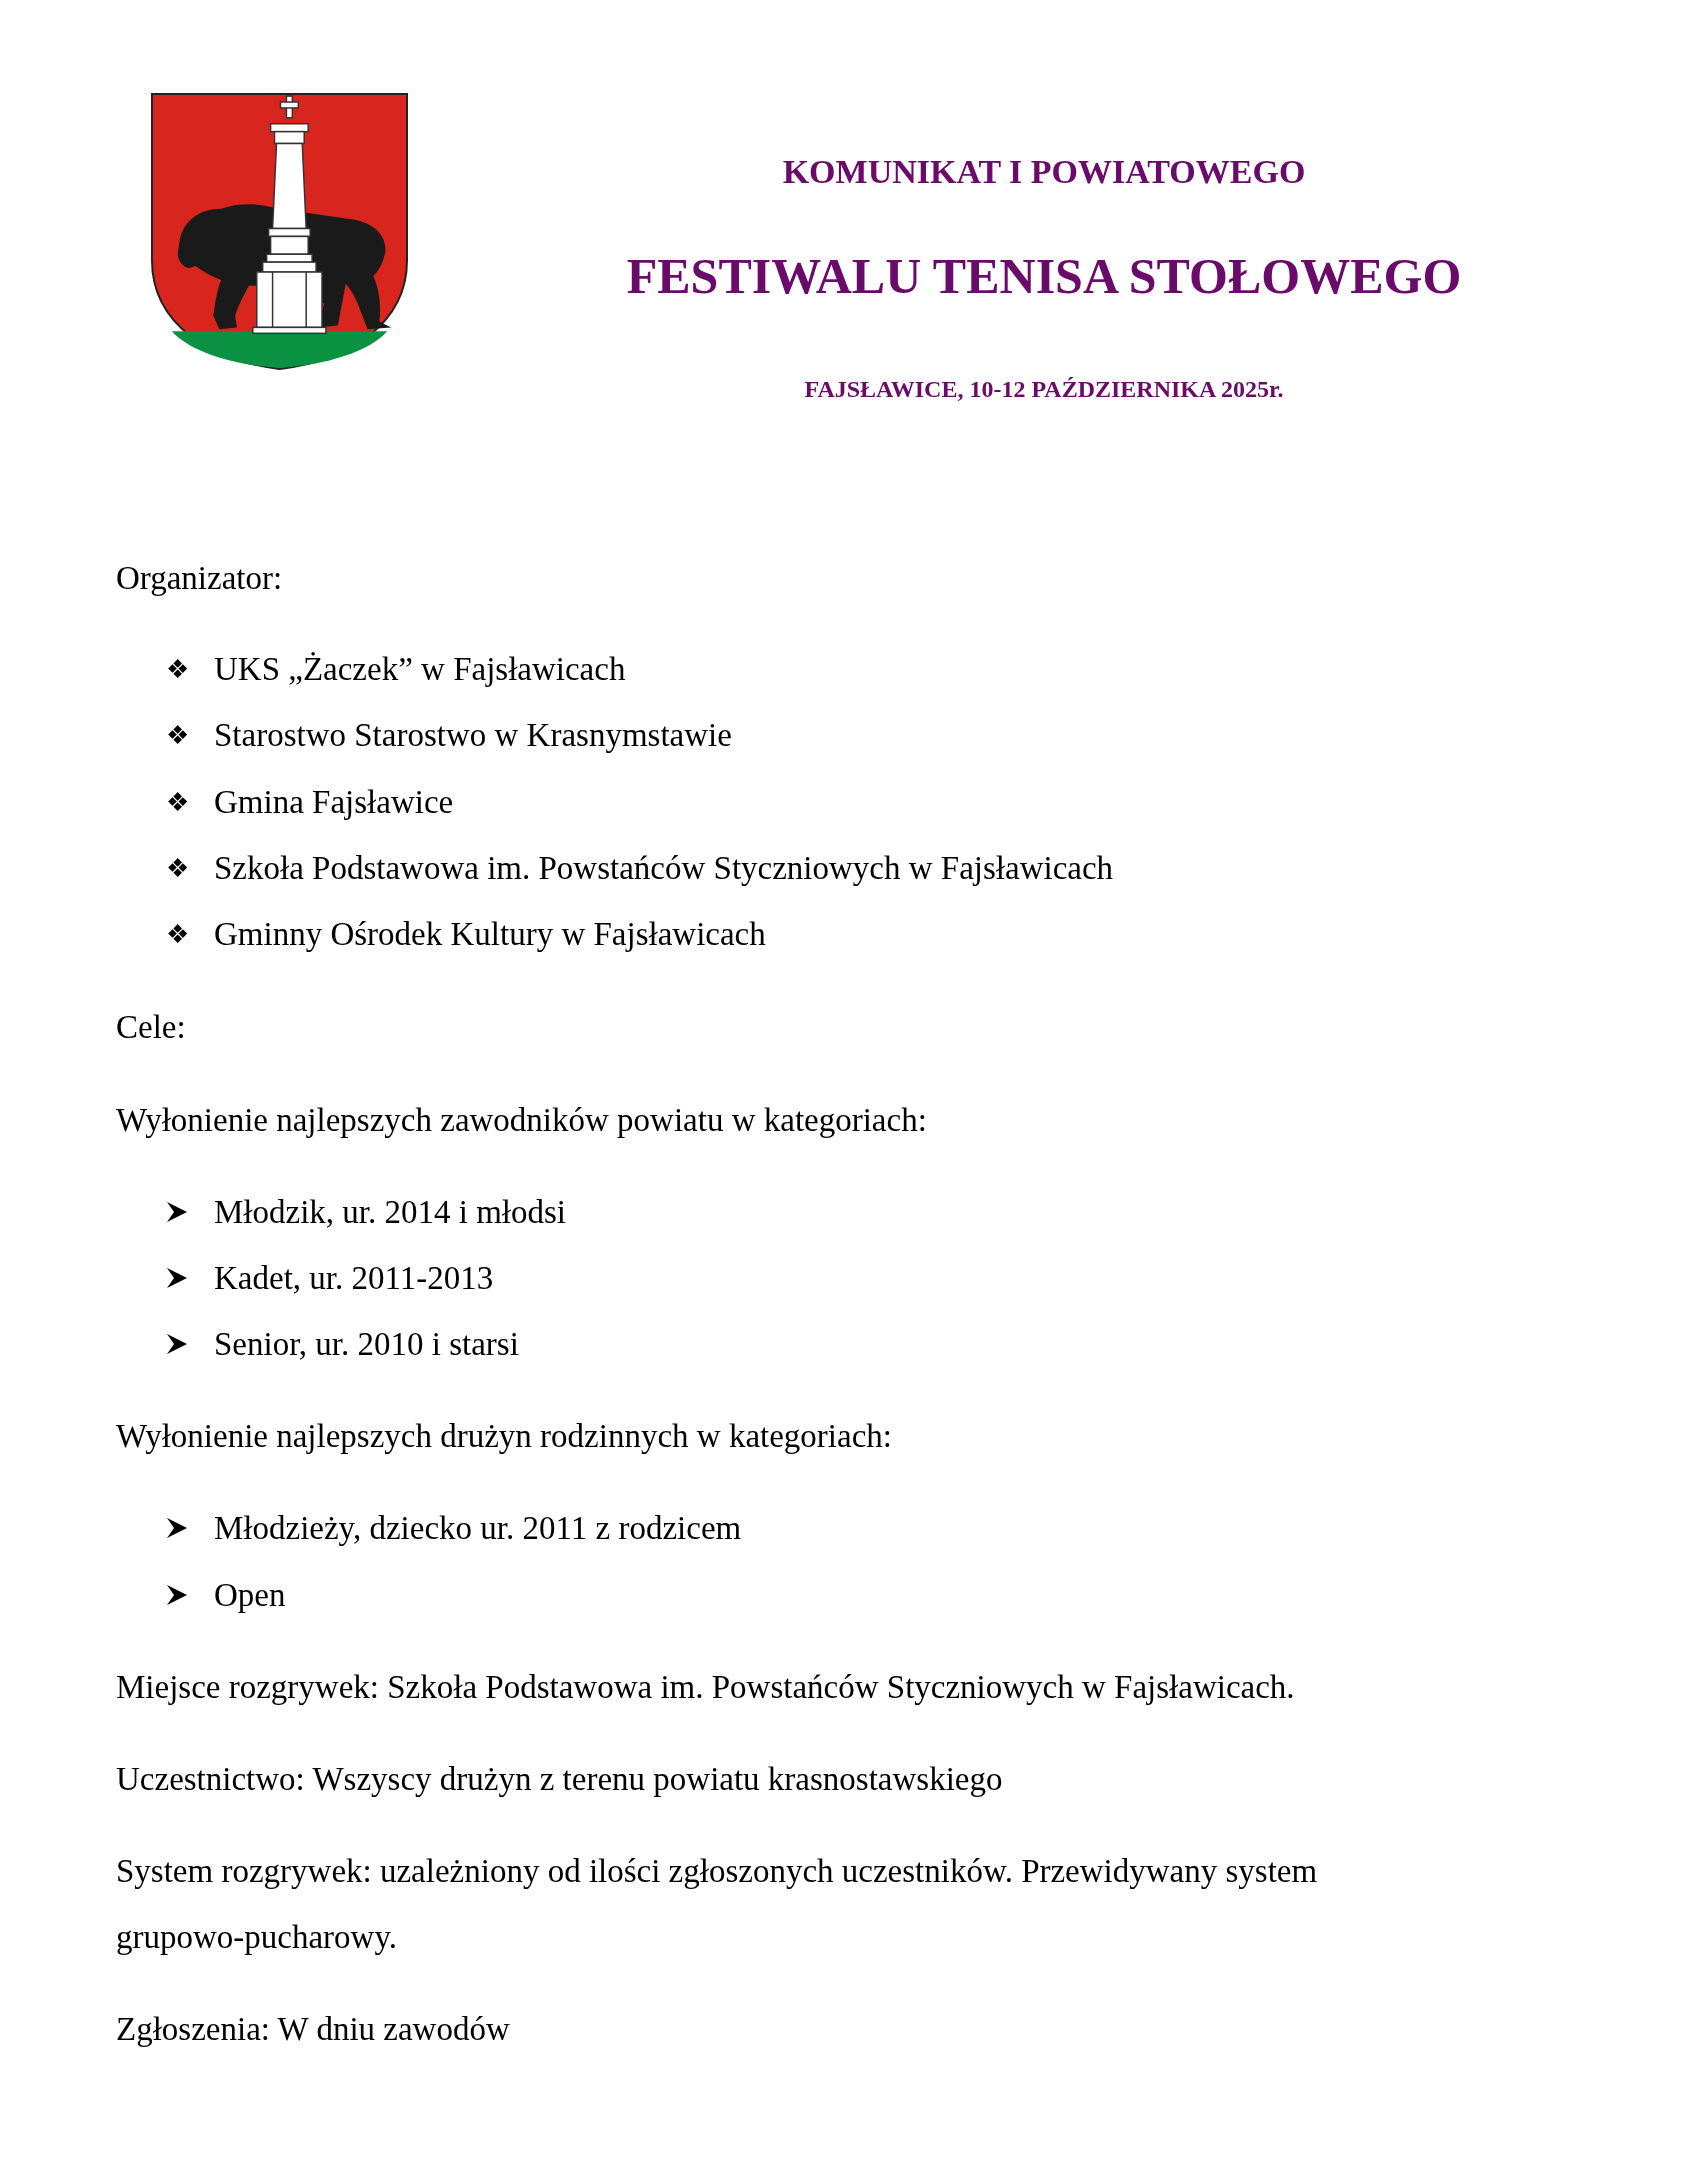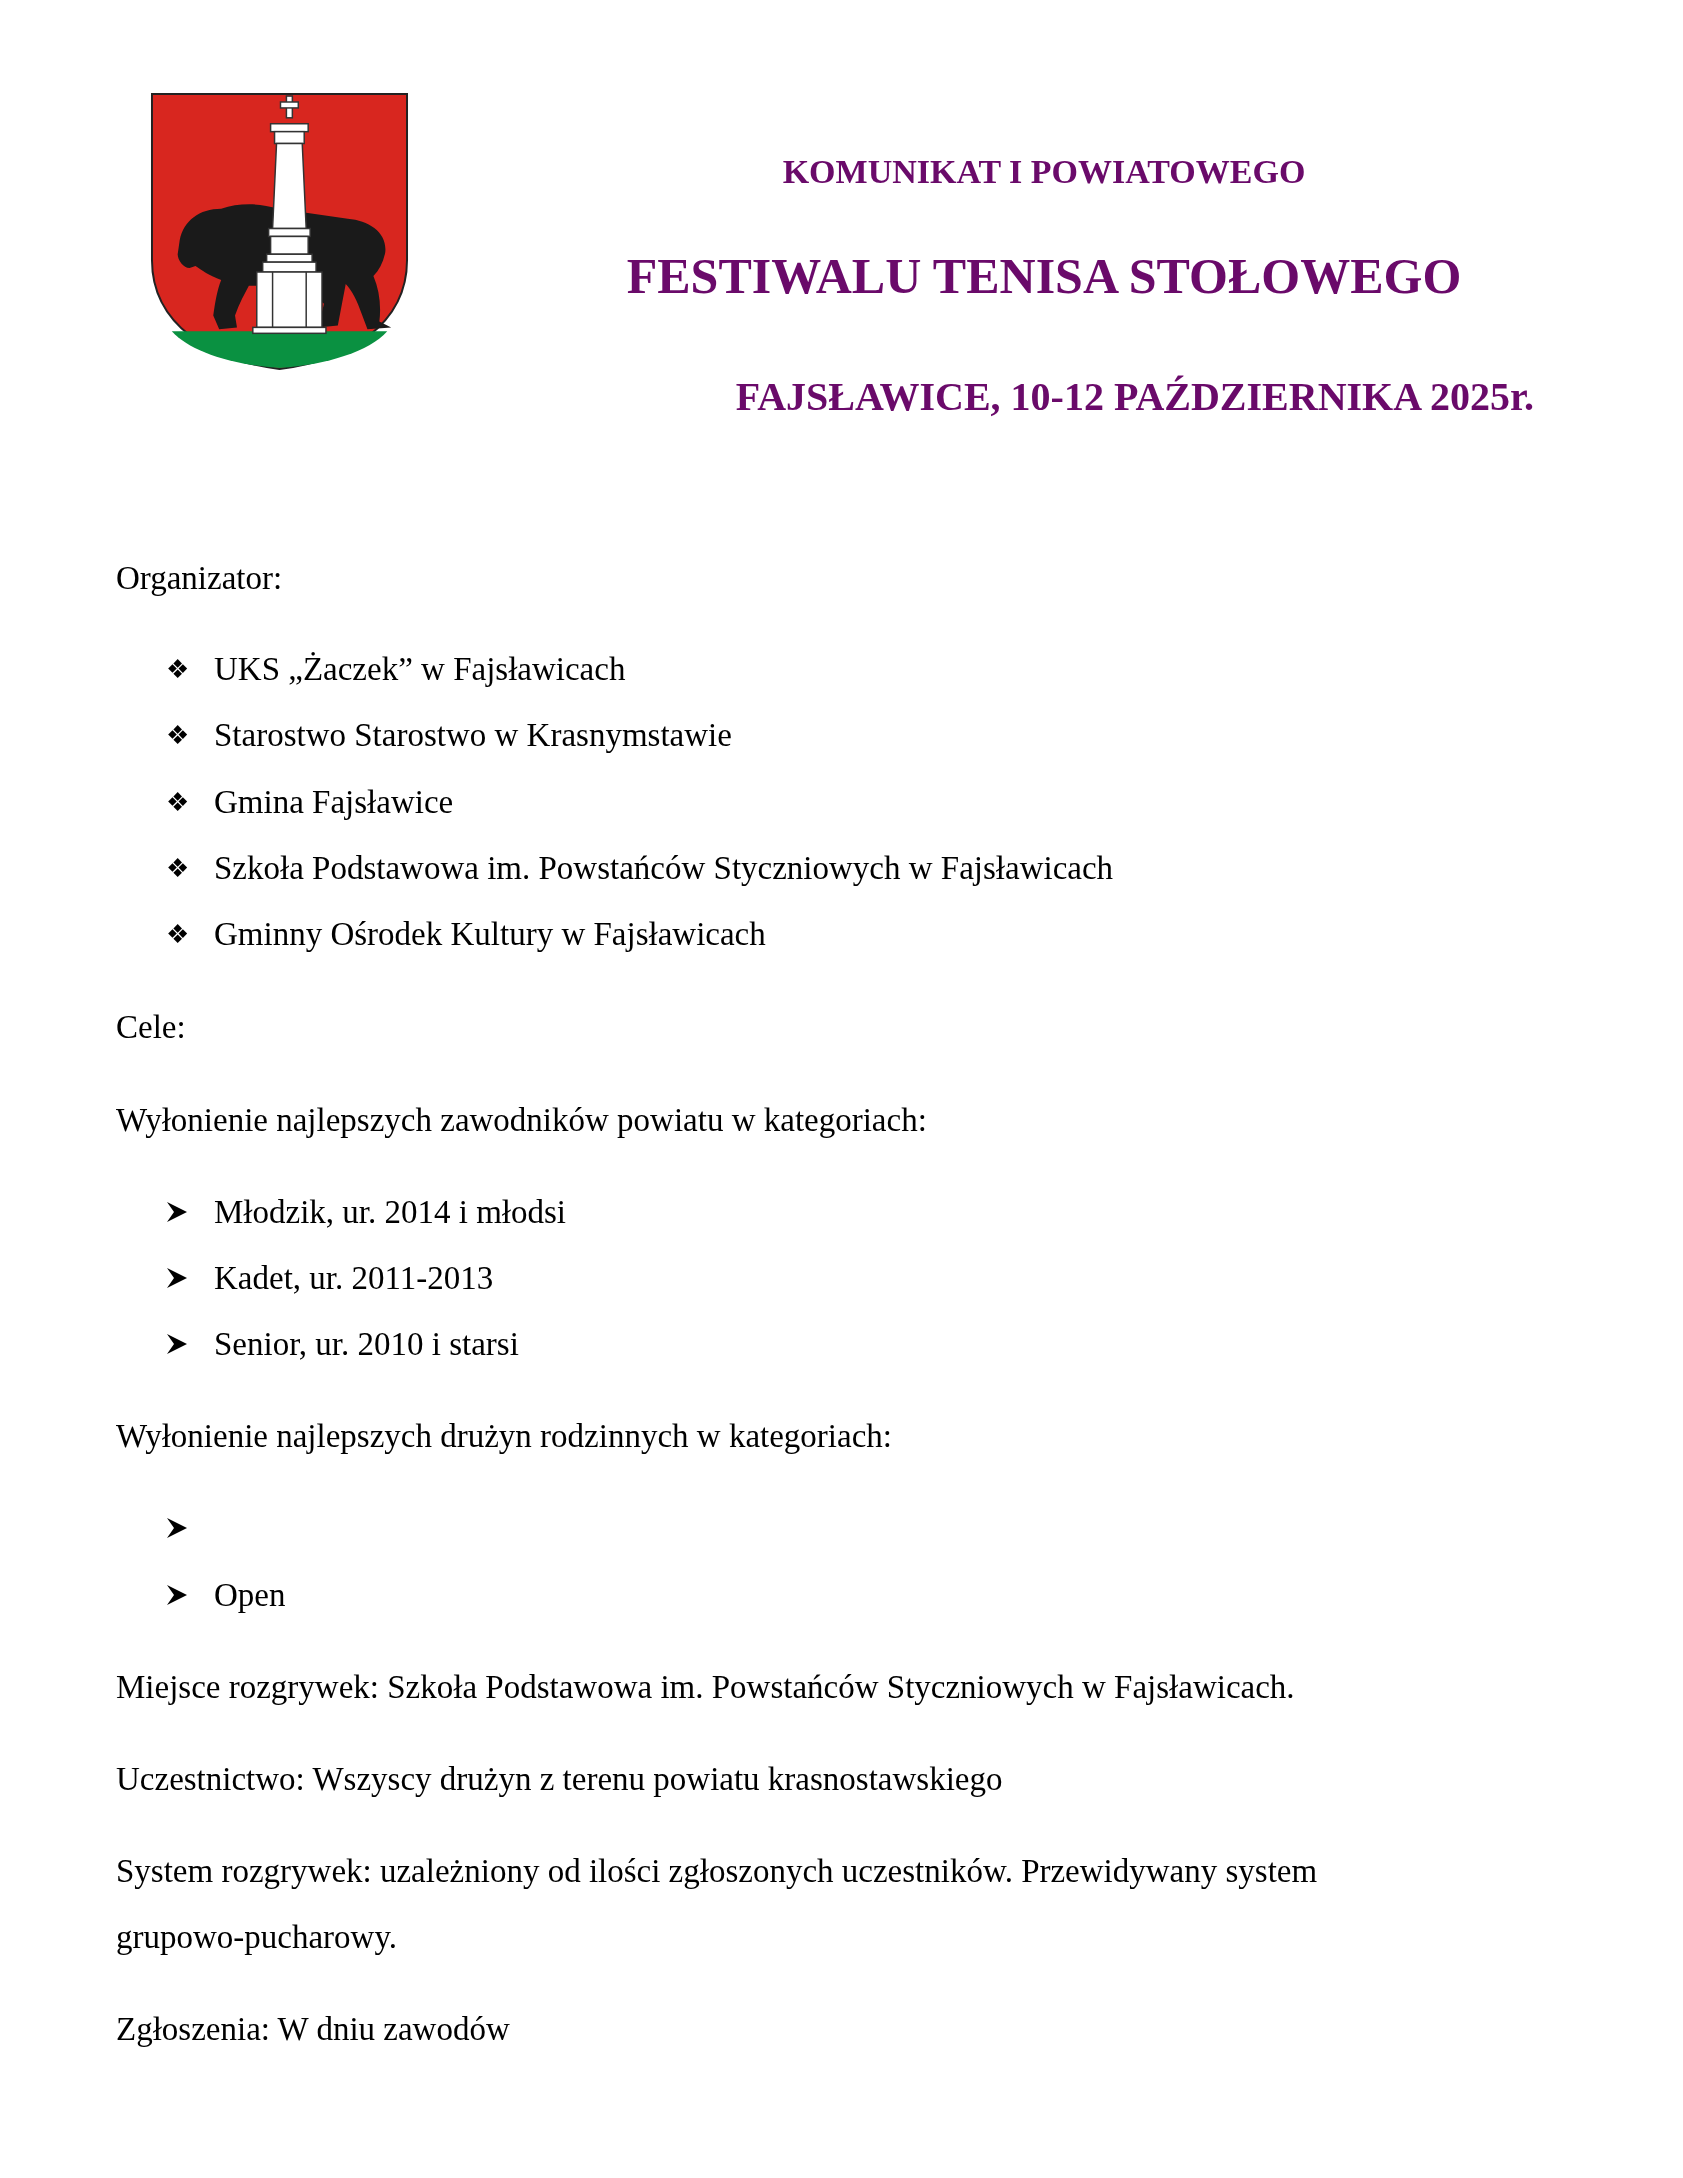--- a/index.html
+++ b/index.html
@@ -3,21 +3,21 @@
 <meta charset="utf-8">
 <style>
   html, body { margin:0; padding:0; background:#ffffff; }
   body { width:1683px; height:2178px; position:relative; overflow:hidden;
          font-family:"Liberation Serif", "DejaVu Serif", serif; color:#000; }
   .crest { position:absolute; left:150px; top:92px; width:259px; height:279px; }
   .titles { position:absolute; left:554px; top:149px; width:980px; text-align:center;
             color:#6a0a6a; font-weight:bold; }
   .t1 { font-size:34px; line-height:1; margin:0; position:absolute; left:0; right:0; top:6px; }
   .t2 { font-size:50px; line-height:1; margin:0; position:absolute; left:0; right:0; top:102px;text-align:center; }
-  .t3 { font-size:40px; line-height:1; margin:0; position:absolute; left:0; right:0; top:228px;text-align:right; }
+  .t3 { font-size:24px; line-height:1; margin:0; position:absolute; left:0; right:0; top:228px; }
   .content { position:absolute; left:116px; top:559px; width:1465px; font-size:33px; line-height:1.2; }
   .block { position:absolute; left:0; white-space:nowrap; }
   .b { font-weight:normal; }
   .item { position:absolute; left:50px; white-space:nowrap; }
   .bullet { display:inline-block; width:48px; font-size:26px; vertical-align:middle; position:relative; top:-3px; }
   .arrow { display:inline-block; width:48px; vertical-align:middle; position:relative; top:-3px; }
 </style>
 </head>
 <body>
 
@@ -91,21 +91,21 @@
     <span class="arrow"><svg width="22" height="22" viewBox="0 0 22 22">
           <polygon points="1,1 21,11 1,21 8,11" fill="#000"></polygon>
         </svg></span><span>Senior, ur. 2010 i starsi</span>
   </div>
 
   <div class="block" style="top:858px">Wyłonienie najlepszych drużyn rodzinnych w kategoriach:</div>
 
   <div class="item" style="top:950px">
     <span class="arrow"><svg width="22" height="22" viewBox="0 0 22 22">
           <polygon points="1,1 21,11 1,21 8,11" fill="#000"></polygon>
-        </svg></span>
+        </svg></span><span>Młodzieży, dziecko ur. 2011 z rodzicem</span>
   </div>
   <div class="item" style="top:1017px">
     <span class="arrow"><svg width="22" height="22" viewBox="0 0 22 22">
           <polygon points="1,1 21,11 1,21 8,11" fill="#000"></polygon>
         </svg></span><span>Open</span>
   </div>
 
   <div class="block" style="top:1109px">
     <span class="b">Miejsce rozgrywek:</span><span> Szkoła Podstawowa im. Powstańców Styczniowych w Fajsławicach.</span>
   </div>

